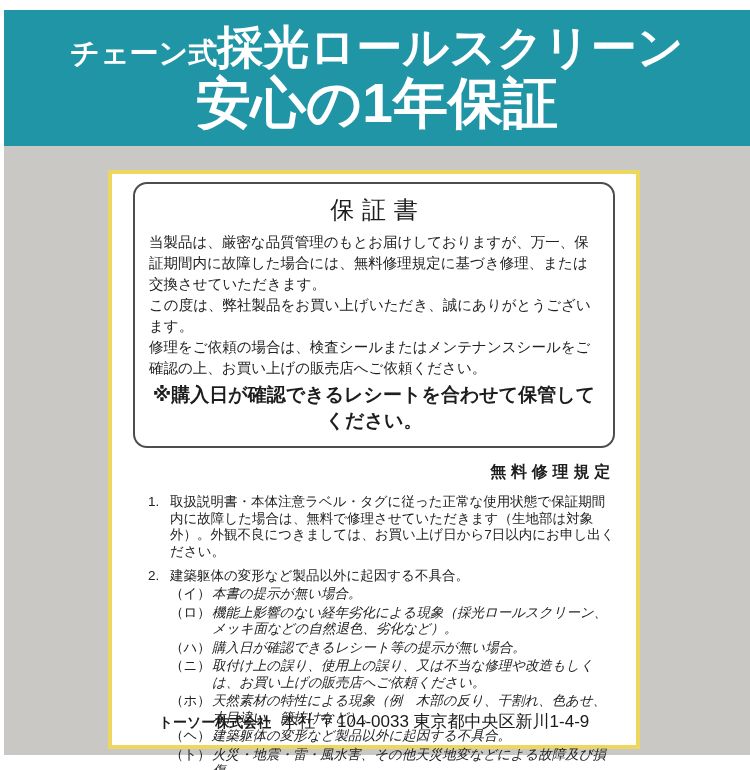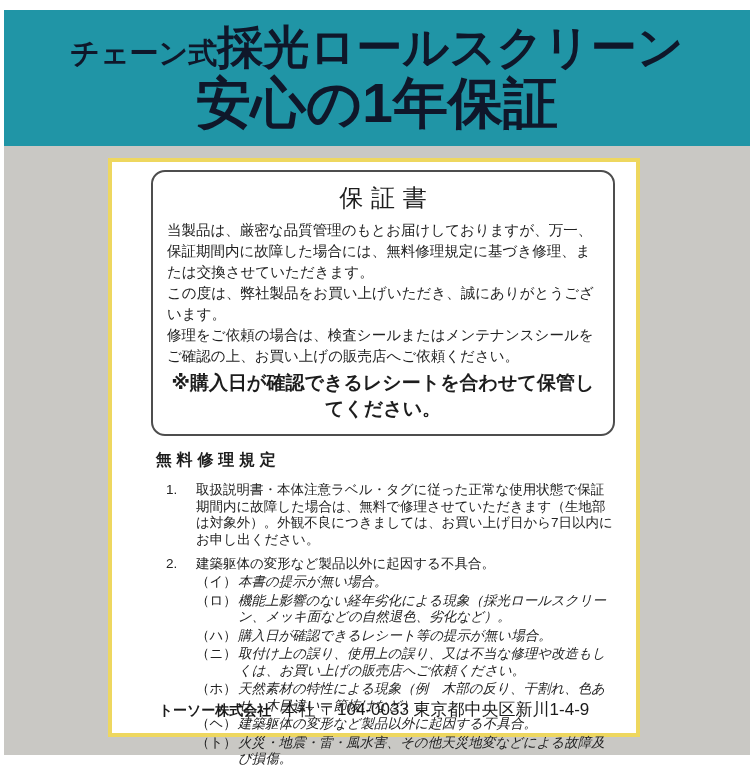--- a/index.html
+++ b/index.html
@@ -15,21 +15,21 @@
   }
 
   
   .banner {
     position: absolute;
     top: 10px;
     left: 4px;
     width: 746px;
     height: 136px;
     background: #2095a6;
-    color: #0f172a;
+    color: #ffffff;
     display: flex;
     flex-direction: column;
     align-items: center;
     justify-content: center;
     gap: 2px;
     text-align: center;
   }
   .banner-line1 { font-weight: bold; line-height: 1.05; white-space: nowrap; }
   .banner-line1 .t-small { font-size: 29px; }
   .banner-line1 .t-large { font-size: 46px; }
@@ -41,27 +41,27 @@
     top: 146px;
     left: 4px;
     width: 746px;
     height: 609px;
     background: #c9c8c4;
   }
 
   
   .card {
     position: absolute;
-    top: 158px;
+    top: 170px;
     left: 108px;
     width: 532px;
     height: 579px;
     background: #ffffff;
     border: 4px solid #eed75f;
-    padding: 8px 21px 0 39px;
+    padding: 8px 21px 0 21px;
   }
 
   
   .cert-box {
     border: 2px solid #4d4d4d;
     border-radius: 14px;
     padding: 6px 14px 12px 14px;
   }
   .cert-title {
     text-align: center;
@@ -86,37 +86,37 @@
   .period-note {
     text-align: center;
     font-weight: bold;
     font-size: 19px;
     margin-top: 3px;
     color: #1d1d1d;
   }
 
   
   .rules-heading {
-    text-align: left;
+    text-align: right;
     font-weight: bold;
     font-size: 16px;
     letter-spacing: 0.3em;
     text-indent: 0.3em;
     margin: 14px 0 11px 0;
     color: #1d1d1d;
   }
   .rules { padding-left: 15px; }
   .rule-item {
     display: flex;
     font-size: 13.5px;
     line-height: 1.22;
     margin-bottom: 8px;
   }
   .rule-no { flex: 0 0 22px; }
-  .rule-body { flex: 1; margin-left: 8px; }
+  .rule-body { flex: 1; }
   .sub-item { display: flex; margin-top: 2px; }
   .sub-mark { flex: 0 0 42px; }
   .sub-text { flex: 1; font-style: italic; }
 
   
   .card-footer {
     position: absolute;
     left: 0;
     right: 0;
     bottom: 12px;

